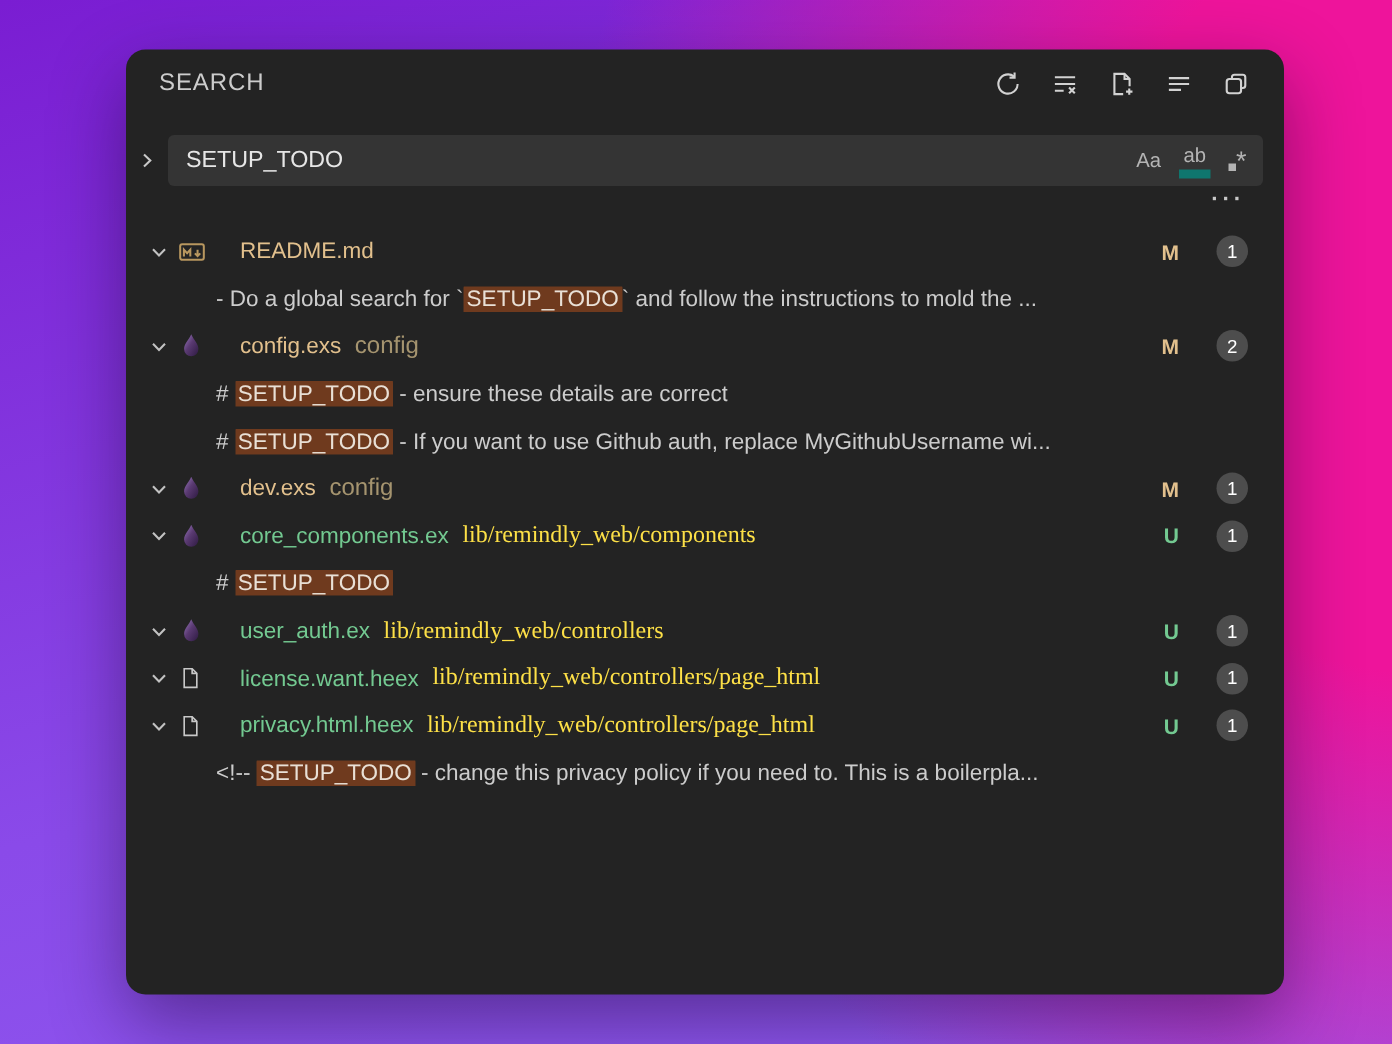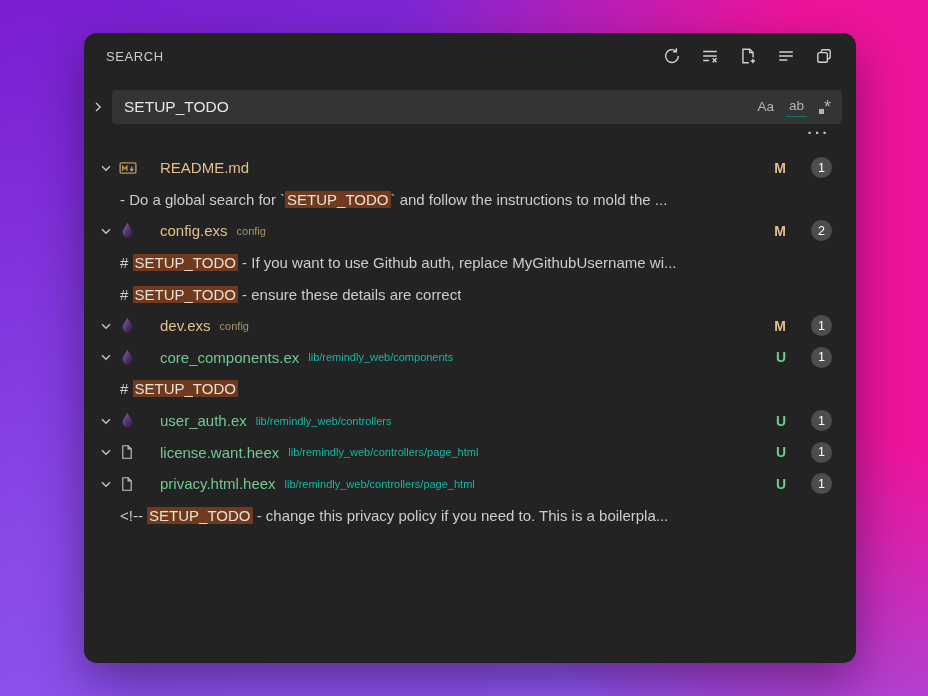--- a/index.html
+++ b/index.html
@@ -12,60 +12,60 @@
     position:relative;
   }
   .panel{
     position:absolute; left:84px; top:33px; width:772px; height:630px;
     background:#232323; border-radius:13px;
     box-shadow:0 18px 50px rgba(25,0,45,.45);
     color:#cccccc; overflow:hidden; font-size:15px;
   }
   
   .header{ display:flex; align-items:center; height:46px; padding:0 22px; }
-  .title{ font-size:13px; letter-spacing:.6px; color:#cccccc; }
+  .title{ font-size:16px; letter-spacing:.6px; color:#cccccc; }
   .toolbar{ margin-left:auto; display:flex; gap:18px; align-items:center; }
   .tbtn{ width:20px; height:20px; color:#d2d2d2; display:flex; align-items:center; justify-content:center; cursor:pointer; }
   .tbtn svg{ stroke:currentColor; fill:none; stroke-width:1.25; }
   
   .search-row{ display:flex; align-items:center; margin-top:11px; padding:0 14px 0 2px; }
   .chev-toggle{ width:24px; display:flex; justify-content:center; color:#c8c8c8; cursor:pointer; }
   .search-input{ flex:1; margin-left:2px; background:#343434; border-radius:4px; height:34px;
     display:flex; align-items:center; padding:0 8px 0 12px; cursor:text; }
   .query{ flex:1; color:#e6e6e6; font-size:15.5px; }
   .toggle{ color:#b4b4b4; font-size:13.5px; padding:1px 3px; margin-left:9px; cursor:pointer; line-height:1.2; }
-  .toggle.word{ border-bottom:1px solid #0f766e; }
+  .toggle.word{ border-bottom:6px solid #0f766e; }
   .rx{ display:flex; align-items:flex-start; }
   .rx .sq{ display:inline-block; width:5px; height:5px; background:#b4b4b4; margin-top:9px; }
   .rx .ast{ font-size:18px; line-height:14px; }
   
   .more-row{ height:18px; display:flex; justify-content:flex-end; padding-right:26px; align-items:center; }
   .dots{ color:#c8c8c8; letter-spacing:2.5px; font-size:15px; font-weight:bold; cursor:pointer; line-height:8px; }
   
   .summary{ padding:8px 22px 6px 26px; color:#9d9d9d; }
   .summary .link{ color:#3f8fe8; cursor:pointer; }
   
   .results{ padding-top:10px; }
   .file-row,.match-row{ height:31.6px; display:flex; align-items:center; cursor:pointer; }
   .file-row{ padding:0 24px 0 14px; }
   .chev{ width:21px; display:flex; color:#c2c2c2; }
   .ficon{ width:23px; display:flex; align-items:center; }
   .fname{ margin-left:18px; white-space:nowrap; }
   .fname.mod{ color:#e2c08d; }
   .fname.untracked{ color:#73c991; }
-  .fpath{ margin-left:9px; font-size:11px; white-space:nowrap;text-align:center; }
+  .fpath{ margin-left:9px; font-size:16px; white-space:nowrap;text-align:center; }
   .fpath.mod{ color:#a5946f; }
-  .fpath.untracked{ color:#14b8a6; }
+  .fpath.untracked{ color:#fde047;font-family:Liberation Serif, serif; }
   .spacer{ flex:1; }
   .git{ font-size:14px; font-weight:700; margin-right:25px; }
   .git.mod{ color:#e2c08d; }
   .git.untracked{ color:#73c991; }
   .cnt{ width:21px; height:21px; border-radius:50%; background:#4d4d4d; color:#ffffff;
         font-size:12.5px; display:flex; align-items:center; justify-content:center; flex:none; }
-  .match-row{ padding:0 20px 0 36px; }
+  .match-row{ padding:0 20px 0 60px; }
   .mtext{ white-space:pre; overflow:hidden; color:#cccccc; }
   .hl{ background:#6f3a1e; padding:1px 2px 2px; border-radius:2px; color:#e9e0d6; }
 </style>
 </head>
 <body>
 
 <div class="panel">
 
   <div class="header">
     <span class="title">SEARCH</span>
@@ -165,24 +165,24 @@
             <path d="M8 .8C6.5 4.3 3.5 6.7 3.5 10.1a4.5 4.5 0 0 0 9 0C12.5 6.7 9.5 4.3 8 .8z" fill="url(#eg)"></path>
           </svg>
         </span>
         <span class="fname mod">config.exs</span>
         <span class="fpath mod">config</span>
         <span class="spacer"></span>
         <span class="git mod">M</span>
         <span class="cnt">2</span>
       </div>
       <div class="match-row">
+        <span class="mtext"># <span class="hl">SETUP_TODO</span> - ensure these details are correct</span>
+      </div>
+      <div class="match-row">
         <span class="mtext"># <span class="hl">SETUP_TODO</span> - If you want to use Github auth, replace MyGithubUsername wi...</span>
-      </div>
-      <div class="match-row">
-        <span class="mtext"># <span class="hl">SETUP_TODO</span> - ensure these details are correct</span>
       </div>
       <div class="file-row">
         <span class="chev">
           <svg viewBox="0 0 16 16" width="16" height="16" fill="none" stroke="#c2c2c2" stroke-width="1.4">
             <path d="M4 6.2l4 4.1 4-4.1"></path>
           </svg>
         </span>
         <span class="ficon">
           <svg viewBox="0 0 16 16" width="17" height="17">
             <defs>

